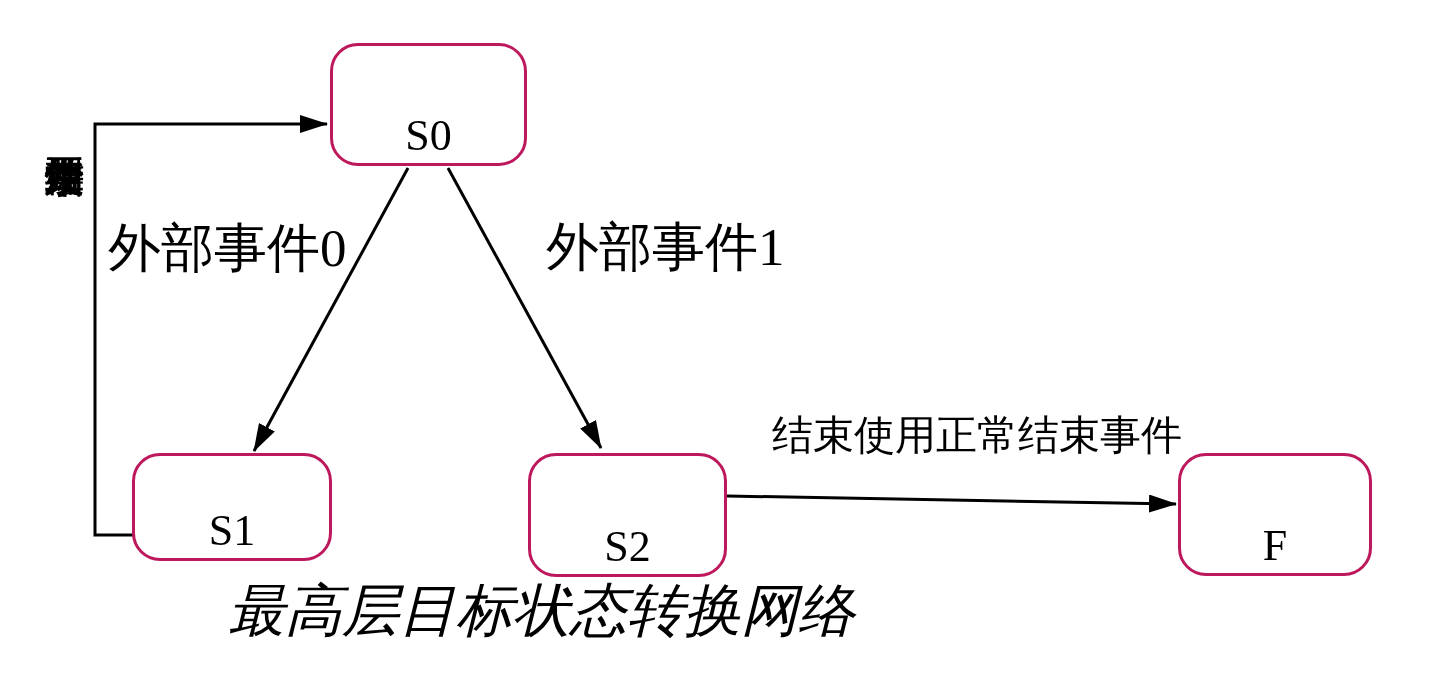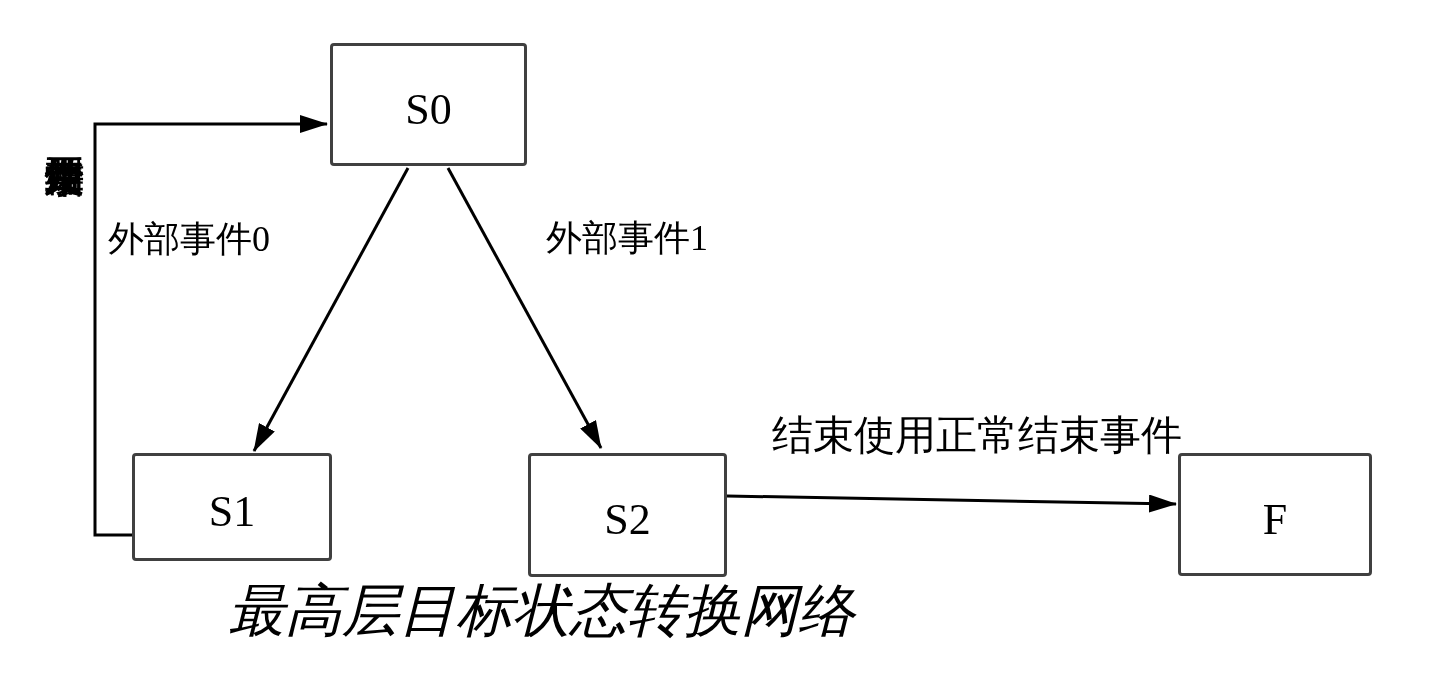--- a/index.html
+++ b/index.html
@@ -28,37 +28,37 @@
   .edge-line {
     stroke: #000000;
     stroke-width: 3;
     fill: none;
     stroke-linejoin: miter;
     stroke-linecap: butt;
   }
   .node {
     position: absolute;
     box-sizing: border-box;
-    border: 3px solid #404040;
-    border-radius: 4px;
+    border: 3px solid #be185d;
+    border-radius: 28px;
     background: #ffffff;
     display: flex;
     justify-content: center;
-    align-items: center;
+    align-items: flex-end;
     padding-top: 11px;
     font-size: 44px;
     line-height: 1.2;
   }
   .node-s0 { left: 330px; top: 43px;  width: 197px; height: 123px; }
   .node-s1 { left: 132px; top: 453px; width: 200px; height: 108px; }
   .node-s2 { left: 528px; top: 453px; width: 199px; height: 124px; }
   .node-f  { left: 1178px; top: 453px; width: 194px; height: 123px; }
   .edge-label {
     position: absolute;
-    font-size: 36px;
+    font-size: 53px;
     line-height: 1.05;
     white-space: nowrap;
   }
   .edge-label-start {
     left: 41px;
     top: 126px;
     writing-mode: vertical-rl;
     text-orientation: upright;
     font-size: 40px;
     line-height: 46px;

